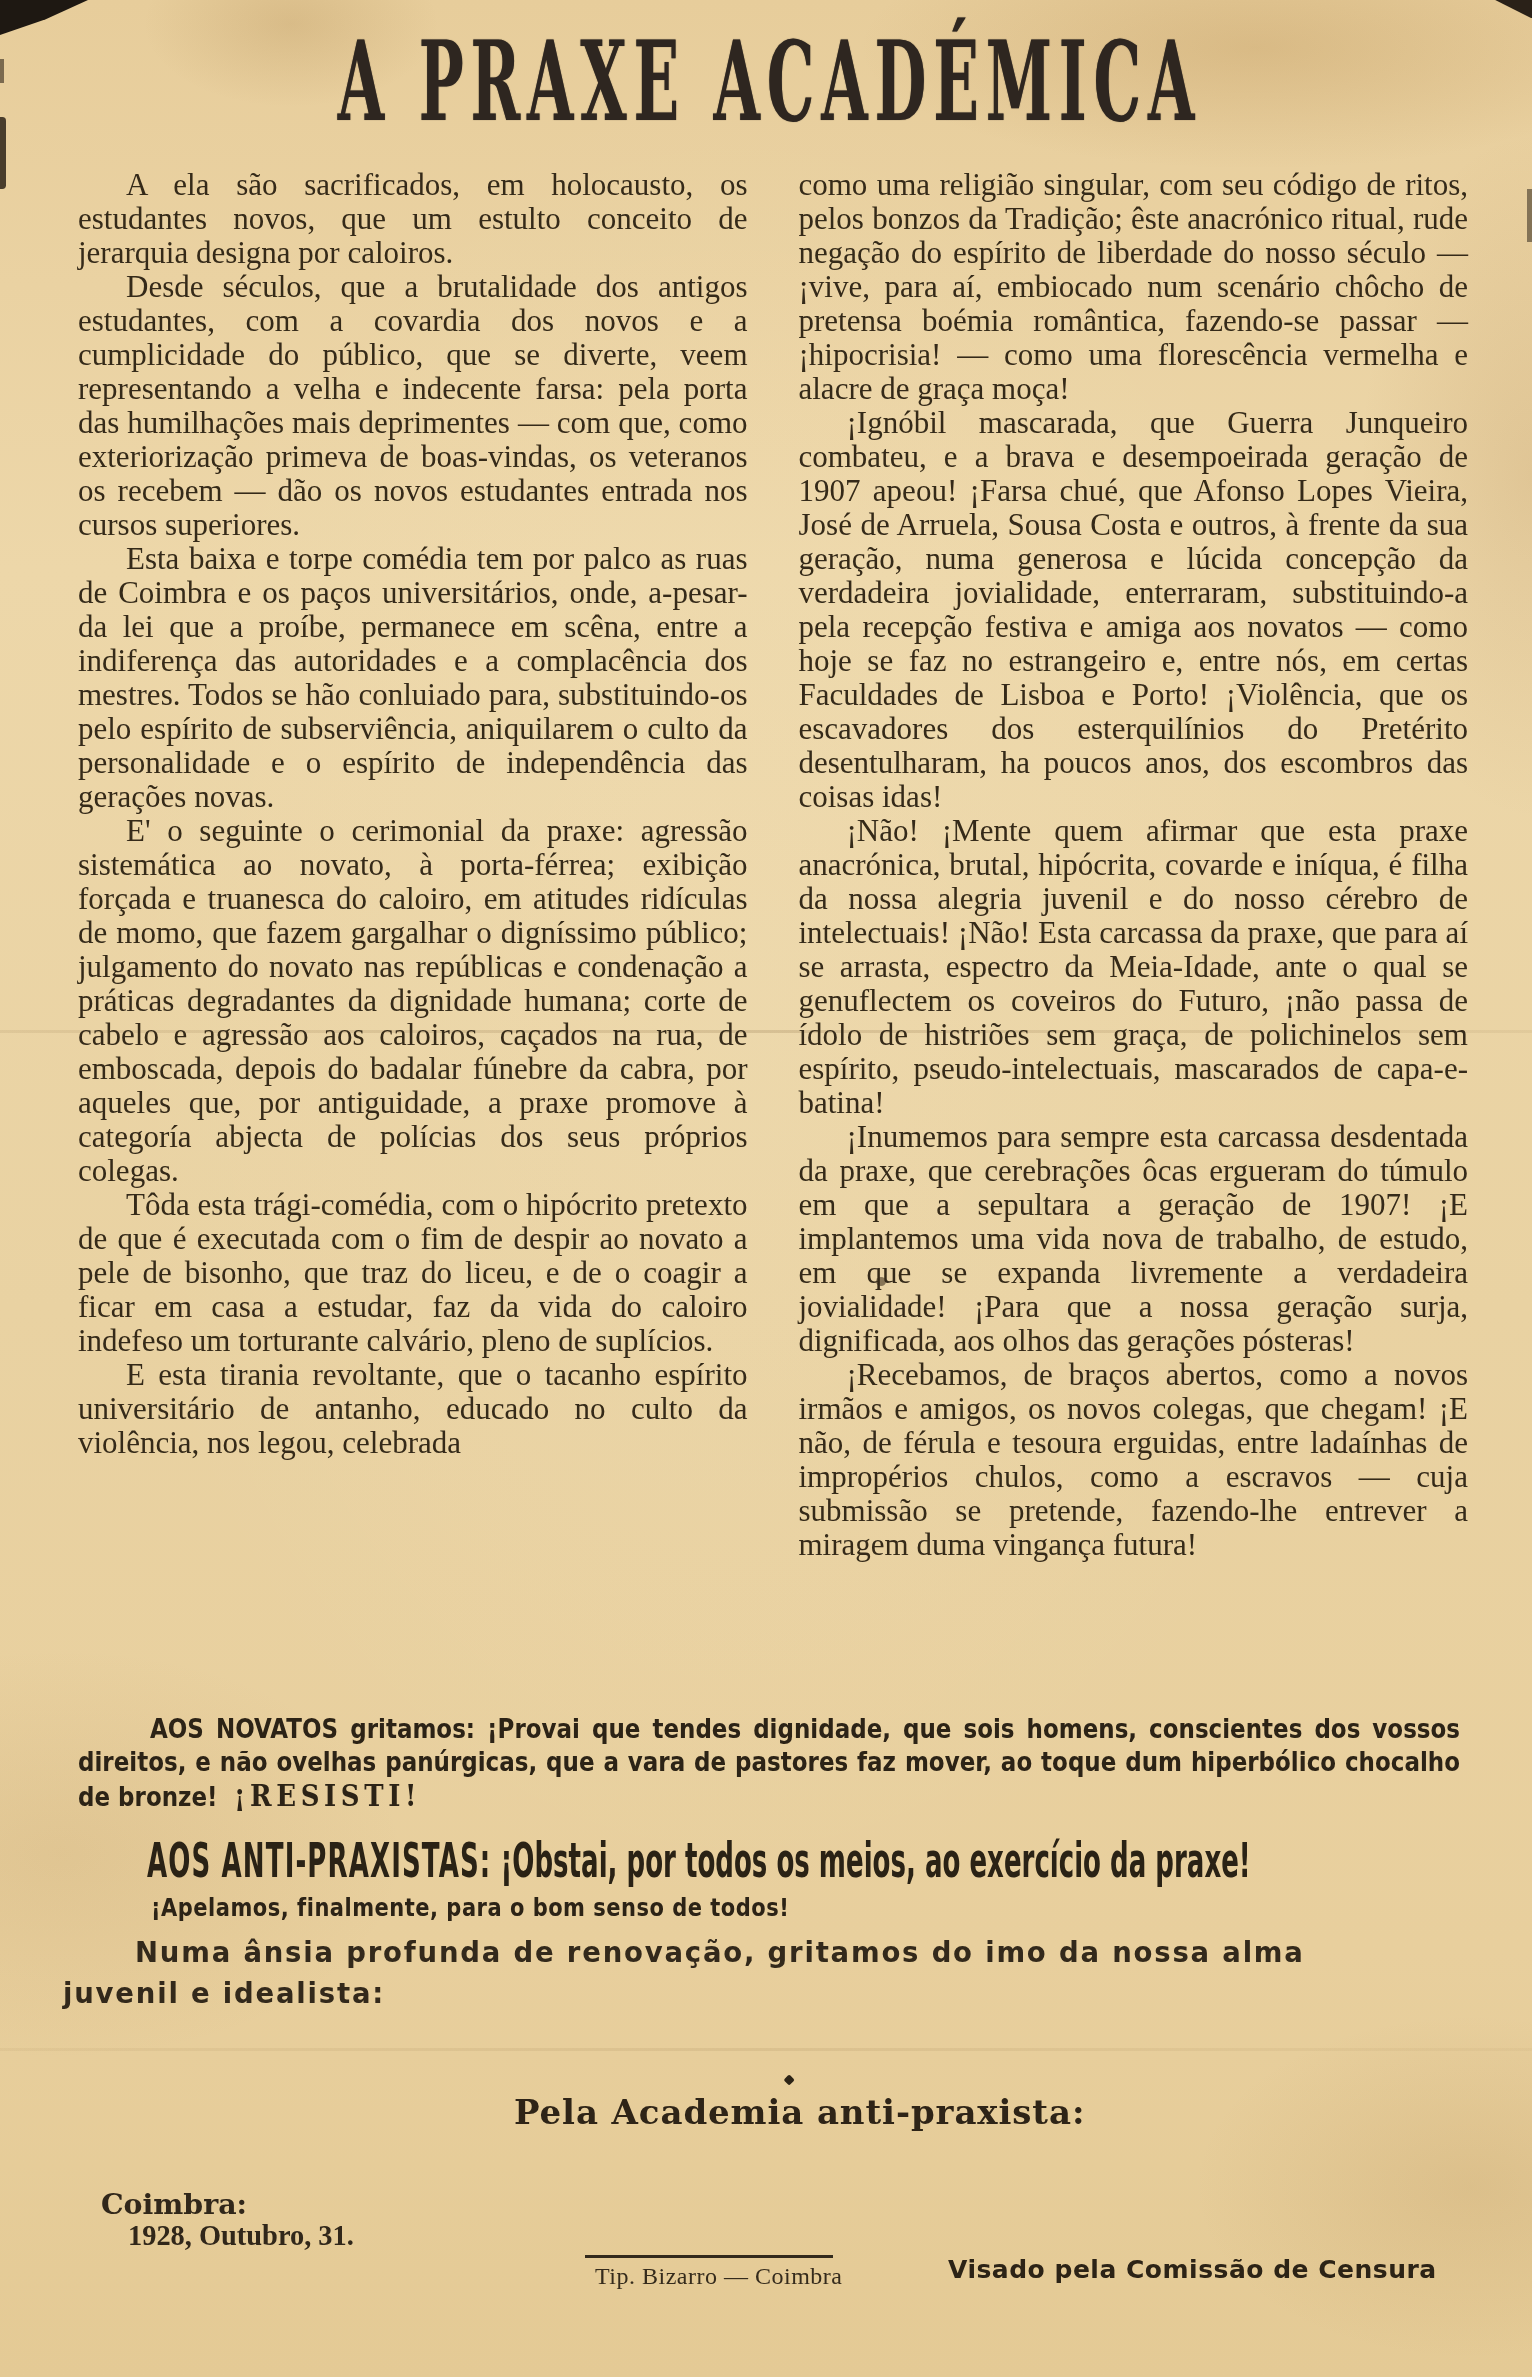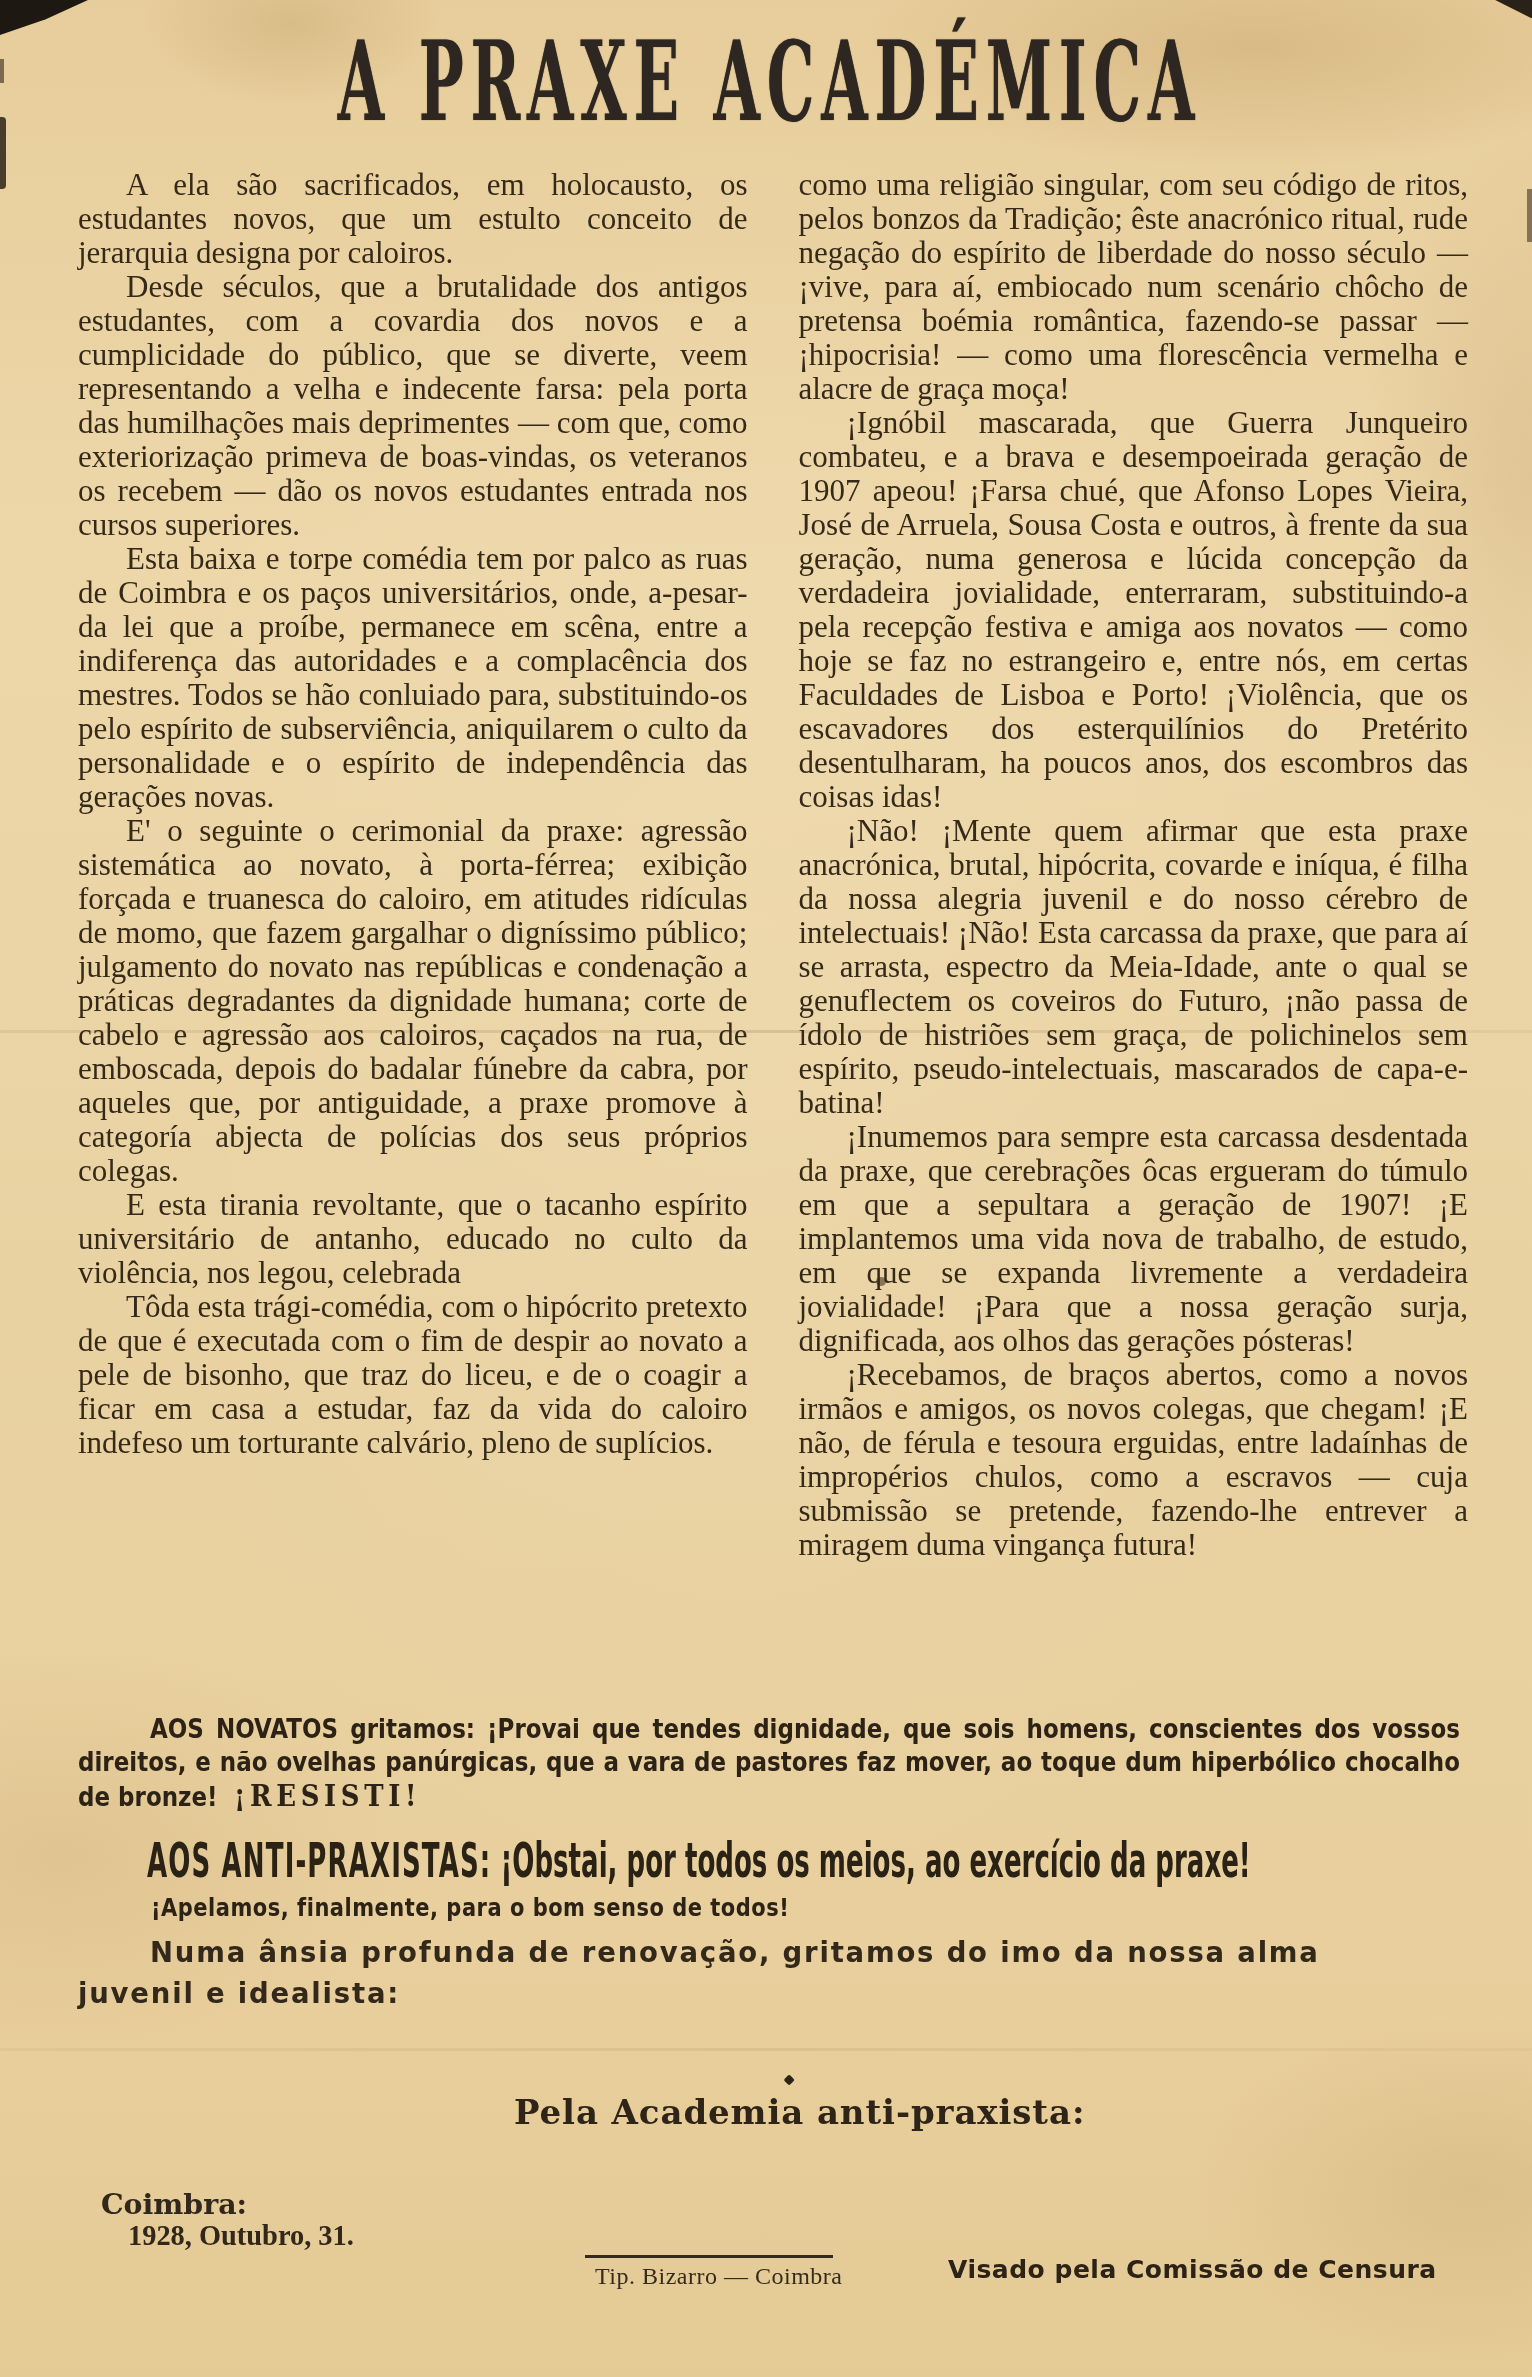--- a/index.html
+++ b/index.html
@@ -69,21 +69,21 @@
   .anti .anti-label{letter-spacing:1.8px;}
 
   .apelamos{
     position:absolute;top:1894px;left:151px;
     font-family:"DejaVu Sans",sans-serif;font-weight:bold;
     font-size:21px;letter-spacing:0.5px;color:#2c2316;
     transform:scaleY(1.15);transform-origin:left top;
   }
 
   .ansia{
-    position:absolute;top:1932px;left:78px;right:156px;
+    position:absolute;top:1932px;left:63px;right:156px;
     font-family:"DejaVu Sans",sans-serif;font-weight:bold;
     font-size:27.5px;line-height:41px;letter-spacing:1.8px;
     text-indent:72px;color:#33291b;
   }
 
   .abaixo{
     position:absolute;top:1987px;left:0;width:100%;text-align:center;
     font-family:"DejaVu Serif",serif;font-weight:bold;
     font-size:75px;letter-spacing:13px;word-spacing:42px;line-height:1;
     color:#2e2418;
@@ -125,22 +125,22 @@
   <div class="speck" style="top:1340px;left:931px;width:6.4px;height:5.5px;opacity:.7"></div>
 
   <h1 class="title"><span class="title-inner">A PRAXE ACADÉMICA</span></h1>
 
   <div class="cols">
     <div class="col">
       <p class="para indent">A ela são sacrificados, em holocausto, os estudantes novos, que um estulto conceito de jerarquia designa por caloiros.</p>
       <p class="para indent">Desde séculos, que a brutalidade dos antigos estudantes, com a covardia dos novos e a cumplicidade do público, que se diverte, veem representando a velha e indecente farsa: pela porta das humilhações mais deprimentes — com que, como exteriorização primeva de boas-vindas, os veteranos os recebem — dão os novos estudantes entrada nos cursos superiores.</p>
       <p class="para indent">Esta baixa e torpe comédia tem por palco as ruas de Coimbra e os paços universitários, onde, a-pesar-da lei que a proíbe, permanece em scêna, entre a indiferença das autoridades e a complacência dos mestres. Todos se hão conluiado para, substituindo-os pelo espírito de subserviência, aniquilarem o culto da personalidade e o espírito de independência das gerações novas.</p>
       <p class="para indent">E' o seguinte o cerimonial da praxe: agressão sistemática ao novato, à porta-férrea; exibição forçada e truanesca do caloiro, em atitudes ridículas de momo, que fazem gargalhar o digníssimo público; julgamento do novato nas repúblicas e condenação a práticas degradantes da dignidade humana; corte de cabelo e agressão aos caloiros, caçados na rua, de emboscada, depois do badalar fúnebre da cabra, por aqueles que, por antiguidade, a praxe promove à categoría abjecta de polícias dos seus próprios colegas.</p>
+      <p class="para indent">Tôda esta trági-comédia, com o hipócrito pretexto de que é executada com o fim de despir ao novato a pele de bisonho, que traz do liceu, e de o coagir a ficar em casa a estudar, faz da vida do caloiro indefeso um torturante calvário, pleno de suplícios.</p>
       <p class="para indent">E esta tirania revoltante, que o tacanho espírito universitário de antanho, educado no culto da violência, nos legou, celebrada</p>
-      <p class="para indent">Tôda esta trági-comédia, com o hipócrito pretexto de que é executada com o fim de despir ao novato a pele de bisonho, que traz do liceu, e de o coagir a ficar em casa a estudar, faz da vida do caloiro indefeso um torturante calvário, pleno de suplícios.</p>
     </div>
     <div class="col">
       <p class="para">como uma religião singular, com seu código de ritos, pelos bonzos da Tradição; êste anacrónico ritual, rude negação do espírito de liberdade do nosso século — ¡vive, para aí, embiocado num scenário chôcho de pretensa boémia romântica, fazendo-se passar — ¡hipocrisia! — como uma florescência vermelha e alacre de graça moça!</p>
       <p class="para indent">¡Ignóbil mascarada, que Guerra Junqueiro combateu, e a brava e desempoeirada geração de 1907 apeou! ¡Farsa chué, que Afonso Lopes Vieira, José de Arruela, Sousa Costa e outros, à frente da sua geração, numa generosa e lúcida concepção da verdadeira jovialidade, enterraram, substituindo-a pela recepção festiva e amiga aos novatos — como hoje se faz no estrangeiro e, entre nós, em certas Faculdades de Lisboa e Porto! ¡Violência, que os escavadores dos esterquilínios do Pretérito desentulharam, ha poucos anos, dos escombros das coisas idas!</p>
       <p class="para indent">¡Não! ¡Mente quem afirmar que esta praxe anacrónica, brutal, hipócrita, covarde e iníqua, é filha da nossa alegria juvenil e do nosso cérebro de intelectuais! ¡Não! Esta carcassa da praxe, que para aí se arrasta, espectro da Meia-Idade, ante o qual se genuflectem os coveiros do Futuro, ¡não passa de ídolo de histriões sem graça, de polichinelos sem espírito, pseudo-intelectuais, mascarados de capa-e-batina!</p>
       <p class="para indent">¡Inumemos para sempre esta carcassa desdentada da praxe, que cerebrações ôcas ergueram do túmulo em que a sepultara a geração de 1907! ¡E implantemos uma vida nova de trabalho, de estudo, em que se expanda livremente a verdadeira jovialidade! ¡Para que a nossa geração surja, dignificada, aos olhos das gerações pósteras!</p>
       <p class="para indent">¡Recebamos, de braços abertos, como a novos irmãos e amigos, os novos colegas, que chegam! ¡E não, de férula e tesoura erguidas, entre ladaínhas de impropérios chulos, como a escravos — cuja submissão se pretende, fazendo-lhe entrever a miragem duma vingança futura!</p>
     </div>
   </div>
 

